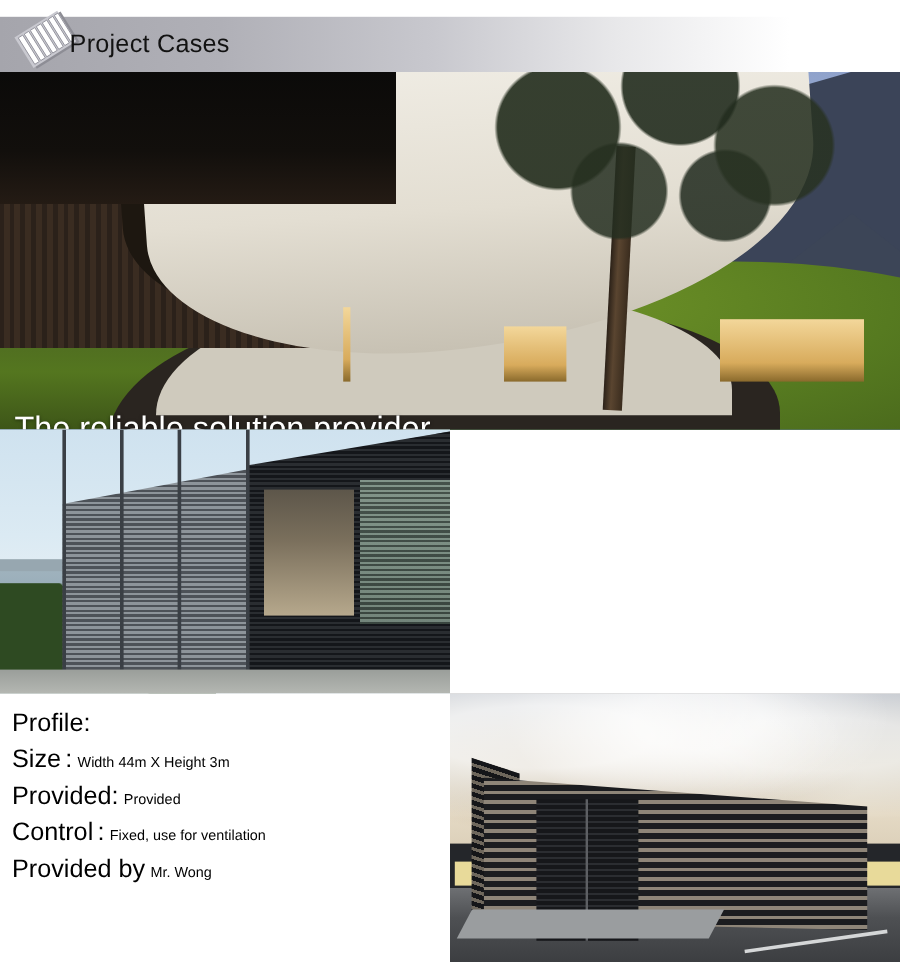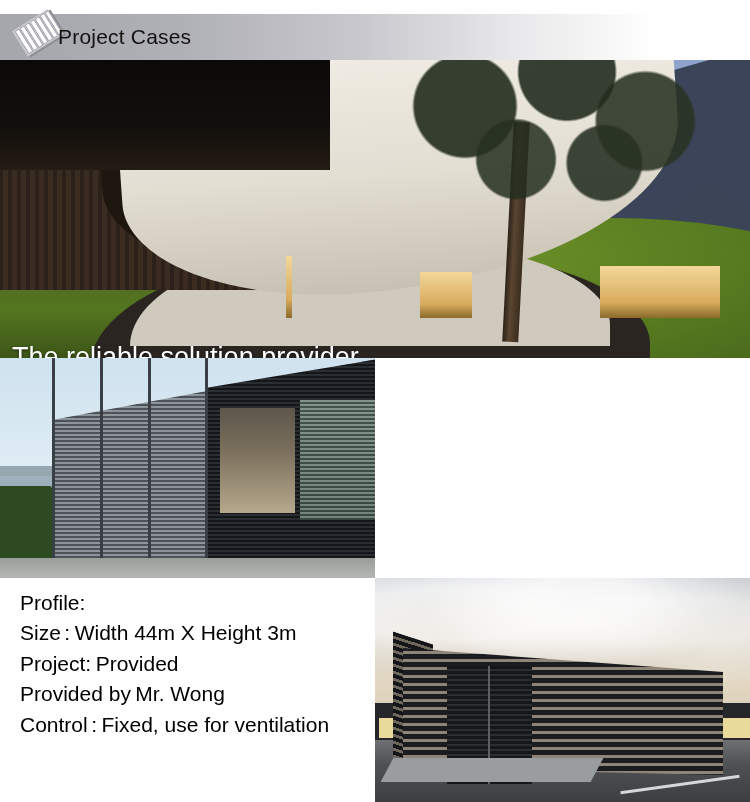--- a/index.html
+++ b/index.html
@@ -293,24 +293,23 @@
   .profile-2 .profile-inner { padding-left: 10px; }
   .p-line {
     color: #000000;
     line-height: 1.02;
     margin-bottom: 9px;
     white-space: nowrap;
   }
   .p-key {
     font-size: 21px;
     font-family: "Liberation Sans", sans-serif;
-    margin-left: 10px;
   }
   .p-val {
-    font-size: 21px;
+    font-size: 12px;
     font-family: "Liberation Sans", sans-serif;
   }
   .p-sq { font-size: 13px; }
 
   
   .img-louver-block {
     position: absolute;
     left: 375px; top: 578px; width: 375px; height: 224px;
     overflow: hidden;
     background: #b9b7b4;
@@ -463,30 +462,30 @@
   <div class="profile profile-2">
     <div class="profile-inner">
       <div class="p-line">
         <span class="p-key">Profile:</span>
       </div>
       <div class="p-line">
         <span class="p-key">Size :</span>
         <span class="p-val">Width 44m X Height 3m</span>
       </div>
       <div class="p-line">
-        <span class="p-key">Project:</span>
+        <span class="p-key">Provided:</span>
         <span class="p-val">Provided</span>
+      </div>
+      <div class="p-line">
+        <span class="p-key">Control :</span>
+        <span class="p-val">Fixed, use for ventilation</span>
       </div>
       <div class="p-line">
         <span class="p-key">Provided by</span>
         <span class="p-val">Mr. Wong</span>
-      </div>
-      <div class="p-line">
-        <span class="p-key">Control :</span>
-        <span class="p-val">Fixed, use for ventilation</span>
       </div>
     </div>
   </div>
 
   <div class="img-louver-block">
     <div class="lb-sky"></div>
     <div class="lb-clouds"></div>
     <div class="lb-backbuilding"></div>
     <div class="lb-backwin" style="left:4px;width:40px;"></div>
     <div class="lb-backwin" style="left:330px;width:45px;"></div>

